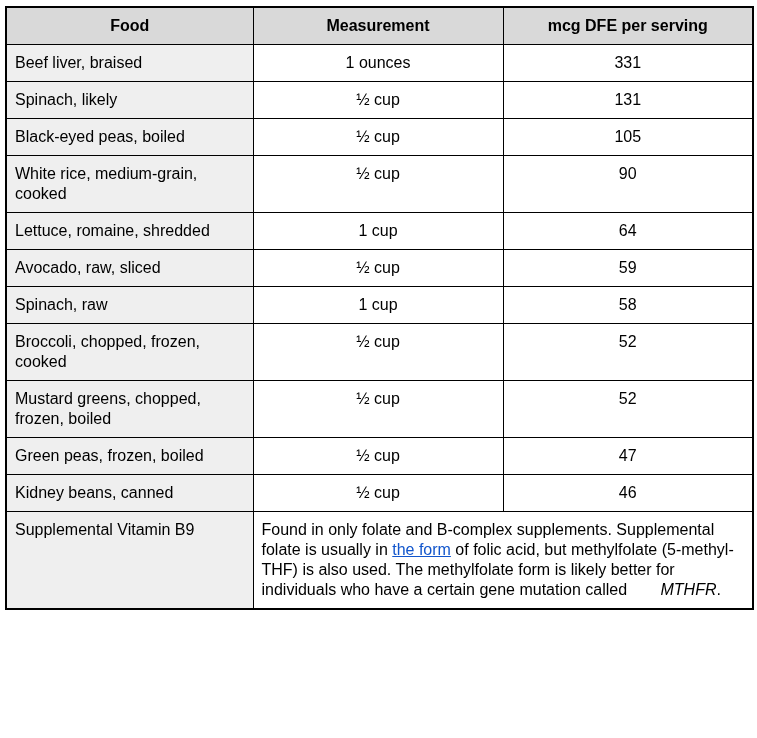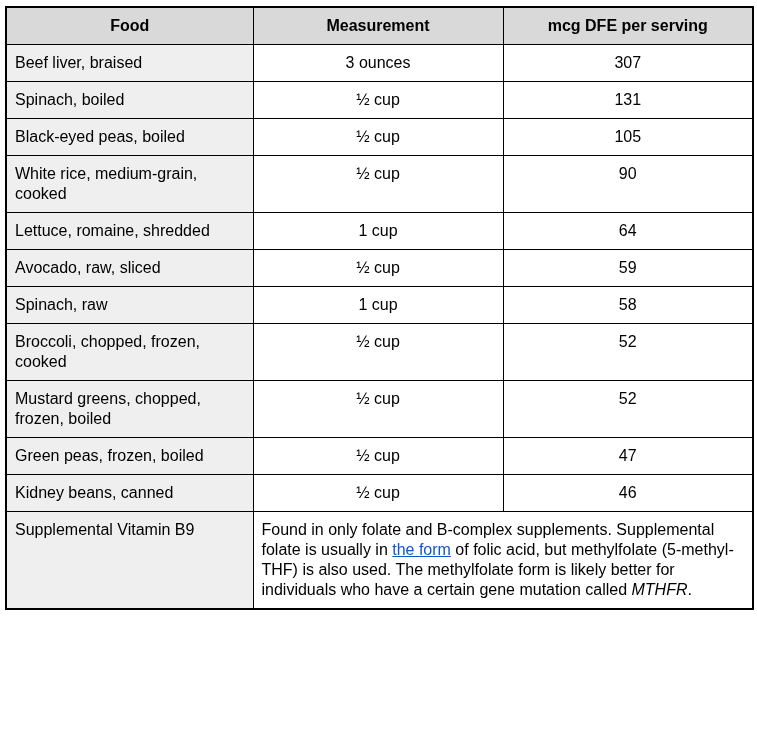--- a/index.html
+++ b/index.html
@@ -48,20 +48,21 @@
     background: #ffffff;
   }
   a.inline-link {
     color: #1155cc;
     text-decoration: underline;
     cursor: pointer;
     margin-top: 47px;
   }
   em.gene {
     font-style: italic;
+    margin-left: 29px;
   }
 </style>
 </head>
 <body>
 
 <div class="page">
   <table class="folate">
     <colgroup>
       <col style="width:247px">
       <col style="width:250px">
@@ -70,25 +71,25 @@
     <thead>
       <tr>
         <th>Food</th>
         <th>Measurement</th>
         <th>mcg DFE per serving</th>
       </tr>
     </thead>
     <tbody>
       <tr>
         <td class="food-col">Beef liver, braised</td>
-        <td class="center-col">3 ounces</td>
-        <td class="center-col">307</td>
+        <td class="center-col">1 ounces</td>
+        <td class="center-col">331</td>
       </tr>
       <tr>
-        <td class="food-col">Spinach, boiled</td>
+        <td class="food-col">Spinach, likely</td>
         <td class="center-col">½ cup</td>
         <td class="center-col">131</td>
       </tr>
       <tr>
         <td class="food-col">Black-eyed peas, boiled</td>
         <td class="center-col">½ cup</td>
         <td class="center-col">105</td>
       </tr>
       <tr>
         <td class="food-col">White rice, medium-grain, cooked</td>

